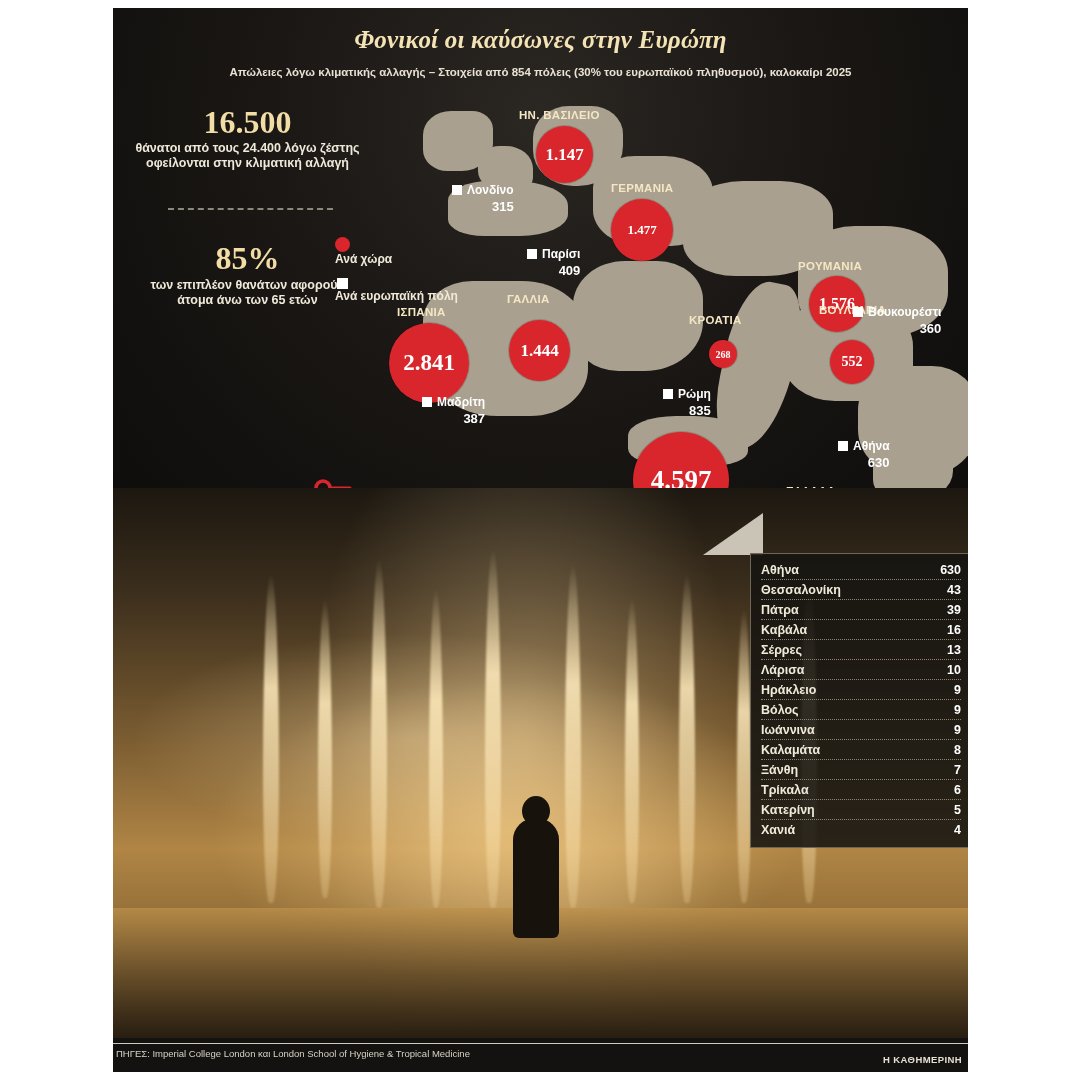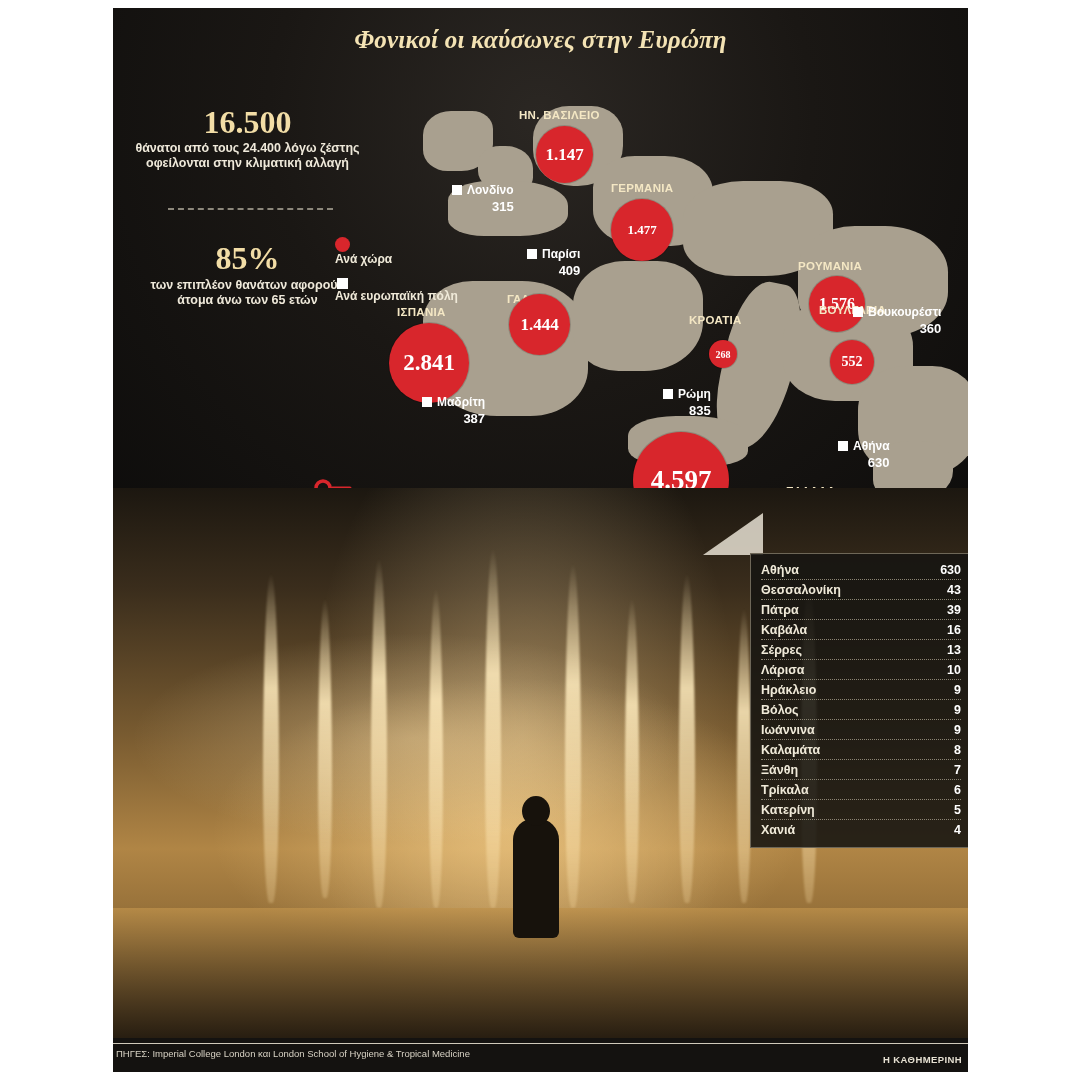--- a/index.html
+++ b/index.html
@@ -100,20 +100,21 @@
     <div class="land" style="left:95px;top:195px;width:165px;height:135px;border-radius:30% 40% 35% 45%;"></div>
     <div class="land" style="left:245px;top:175px;width:130px;height:110px;border-radius:40% 35% 45% 35%;"></div>
     <div class="land" style="left:395px;top:195px;width:70px;height:170px;border-radius:45% 35% 55% 40%;transform:rotate(12deg);"></div>
     <div class="land" style="left:455px;top:215px;width:130px;height:100px;border-radius:38% 45% 35% 40%;"></div>
     <div class="land" style="left:530px;top:280px;width:120px;height:110px;border-radius:40% 38% 45% 42%;"></div>
     <div class="land" style="left:545px;top:355px;width:80px;height:60px;border-radius:45% 40% 50% 35%;"></div>
     <div class="land" style="left:300px;top:330px;width:120px;height:50px;border-radius:40% 45% 30% 35%;"></div>
   </div>
 
   <div class="title">Φονικοί οι καύσωνες στην Ευρώπη</div>
+  <div class="subtitle">Απώλειες λόγω κλιματικής αλλαγής – Στοιχεία από 854 πόλεις (30% του ευρωπαϊκού πληθυσμού), καλοκαίρι 2025</div>
 
   <div class="bignum leftnum1">16.500</div>
   <div class="lefttxt1">θάνατοι από τους 24.400 λόγω ζέστης οφείλονται στην κλιματική αλλαγή</div>
   <div class="dashsep"></div>
   <div class="bignum leftnum2">85%</div>
   <div class="lefttxt2">των επιπλέον θανάτων αφορούν άτομα άνω των 65 ετών</div>
 
   <div class="legend">
     <div class="lgrow">
       <div class="lgdot"></div>
@@ -128,21 +129,21 @@
   <div class="clabel" style="left:406px;top:101px;">ΗΝ. ΒΑΣΙΛΕΙΟ</div>
   <div class="ctry" style="left:423px;top:118px;width:57px;height:57px;font-size:17px;">1.147</div>
 
   <div class="clabel" style="left:498px;top:174px;">ΓΕΡΜΑΝΙΑ</div>
   <div class="ctry" style="left:498px;top:191px;width:62px;height:62px;font-size:13px;">1.477</div>
 
   <div class="clabel" style="left:685px;top:252px;">ΡΟΥΜΑΝΙΑ</div>
   <div class="ctry" style="left:696px;top:268px;width:56px;height:56px;font-size:16px;">1.576</div>
 
   <div class="clabel" style="left:394px;top:285px;">ΓΑΛΛΙΑ</div>
-  <div class="ctry" style="left:396px;top:286px;width:61px;height:61px;font-size:17px;">1.444</div>
+  <div class="ctry" style="left:396px;top:312px;width:61px;height:61px;font-size:17px;">1.444</div>
 
   <div class="clabel" style="left:284px;top:298px;">ΙΣΠΑΝΙΑ</div>
   <div class="ctry" style="left:276px;top:315px;width:80px;height:80px;font-size:23px;">2.841</div>
 
   <div class="clabel" style="left:576px;top:306px;">ΚΡΟΑΤΙΑ</div>
   <div class="ctry" style="left:596px;top:332px;width:28px;height:28px;font-size:10px;">268</div>
 
   <div class="clabel" style="left:706px;top:296px;">ΒΟΥΛΓΑΡΙΑ</div>
   <div class="ctry" style="left:717px;top:332px;width:44px;height:44px;font-size:14px;">552</div>
 

